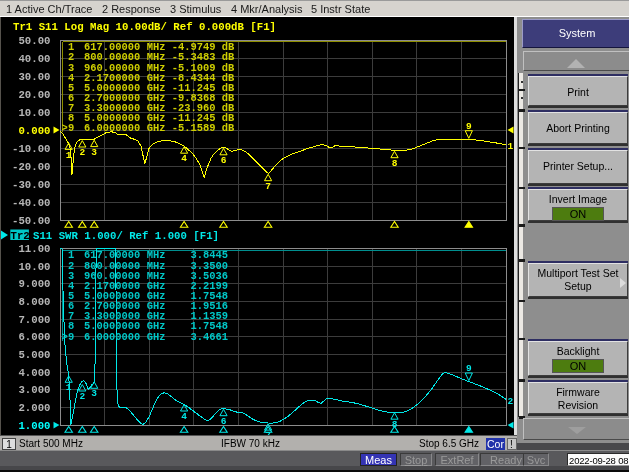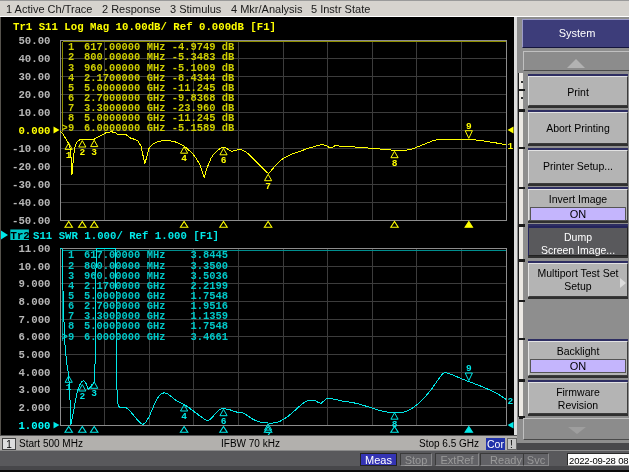--- a/index.html
+++ b/index.html
@@ -17,21 +17,21 @@
 #panel .arrbar { position:absolute; left:6px; width:107px; height:20px; background:#8c8c8c;
   border:1px solid; border-color:#c0c0c0 #4a4a4a #4a4a4a #c0c0c0; }
 #panel .uptri { position:absolute; left:43px; top:7px; width:0; height:0;
   border-left:9.5px solid transparent; border-right:9.5px solid transparent; border-bottom:9px solid #b2b2b2; }
 #panel .dntri { position:absolute; left:44px; top:8px; width:0; height:0;
   border-left:9px solid transparent; border-right:9px solid transparent; border-top:7.5px solid #9e9e9e; }
 #panel .btn { position:absolute; left:11px; width:100px; background:#b4b4b4; box-shadow:0 -2px 0 #2e2e62, 0 2px 0 #303030;
   border:1px solid; border-color:#e2e2e2 #3c3c3c #3c3c3c #e2e2e2; color:#000;
   font-size:10.5px; text-align:center; line-height:13px; padding-top:3px; }
 #panel .btn.dark { background:#59595c; color:#fff; border-color:#24245c #222 #222 #24245c; border-top-width:2px; }
-#panel .onbox { display:inline-block; width:96px; background:#c4b5fd; border:1px solid #555;
+#panel .onbox { display:inline-block; width:52px; background:#4d7c0f; border:1px solid #555;
   font-size:11px; line-height:12px; margin-top:1px; }
 #panel .bt1 { line-height:24px; }
 #panel .sbar { position:absolute; left:1px; top:56px; width:4.5px; height:344px;
   background:#ece9e4; border-left:1.5px solid #222; }
 #panel .ssep { position:absolute; left:0; width:5.5px; background:#1a1a1a; }
 #panel .sdot { position:absolute; left:2px; width:1.5px; height:1.5px; background:#333; }
 #panel .rarr { position:absolute; right:1px; width:0; height:0; border-top:5px solid transparent;
   border-bottom:5px solid transparent; border-left:6px solid #dcdcdc; }
 #panelbot { position:absolute; left:514px; top:443px; width:115px; height:7px; background:#48484b; }
 #chanbar { position:absolute; left:0; top:435px; width:517px; height:15px; background:#b2b0ad;
@@ -244,21 +244,20 @@
         <div class="sdot" style="top:8px;"></div>
         <div class="sdot" style="top:24px;"></div>
       </div>
 <div class="arrbar" style="top:34px;">
         <div class="uptri"></div>
       </div>
 <div class="btn" style="top:59px;height:30px;"><span class="bt1">Print</span></div>
 <div class="btn" style="top:95px;height:32px;"><span class="bt1">Abort Printing</span></div>
 <div class="btn" style="top:133px;height:34px;"><span class="bt1">Printer Setup...</span></div>
 <div class="btn" style="top:172px;height:32px;">Invert Image<br><span class="onbox">ON</span></div>
-<div class="btn dark" style="top:209px;height:30px;">Dump<br>Screen Image...</div>
 <div class="btn" style="top:245.5px;height:34px;"><div class="rarr" style="top:14px;"></div>Multiport Test Set<br>Setup</div>
 <div class="btn" style="top:324px;height:35px;">Backlight<br><span class="onbox">ON</span></div>
 <div class="btn" style="top:365px;height:32px;">Firmware<br>Revision</div>
 <div class="arrbar" style="top:401px;height:22px;">
         <div class="dntri"></div>
       </div>
 </div>
 <div id="panelbot"></div>
 <div id="chanbar">
 <div class="c1">1</div>

